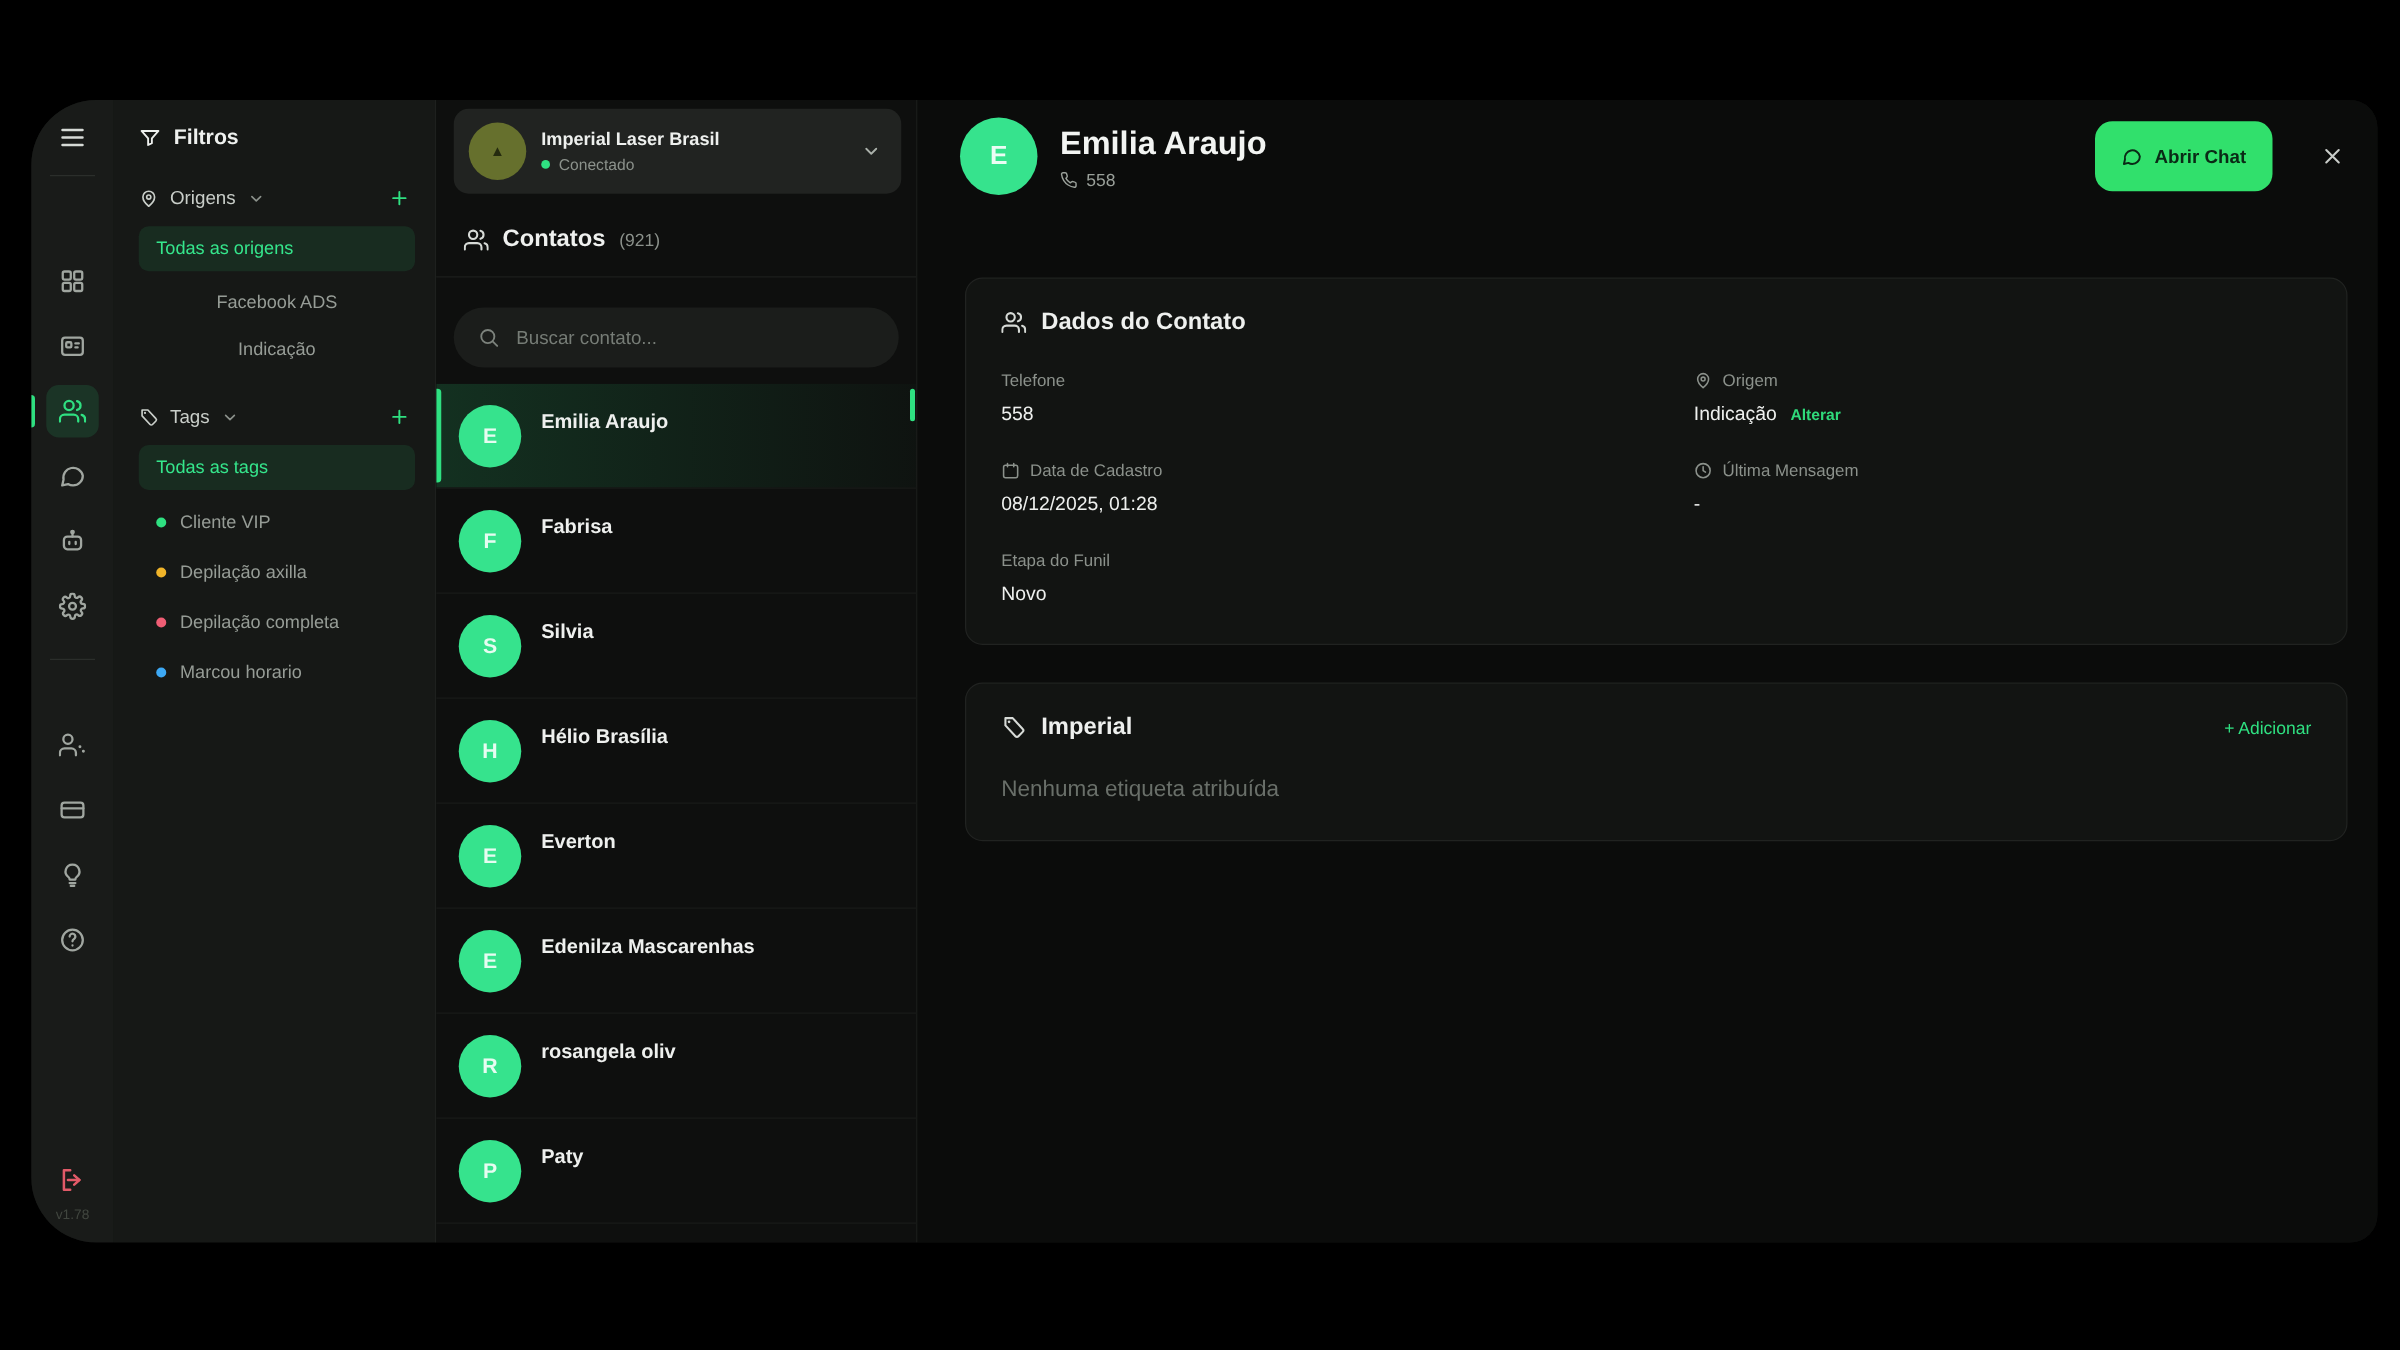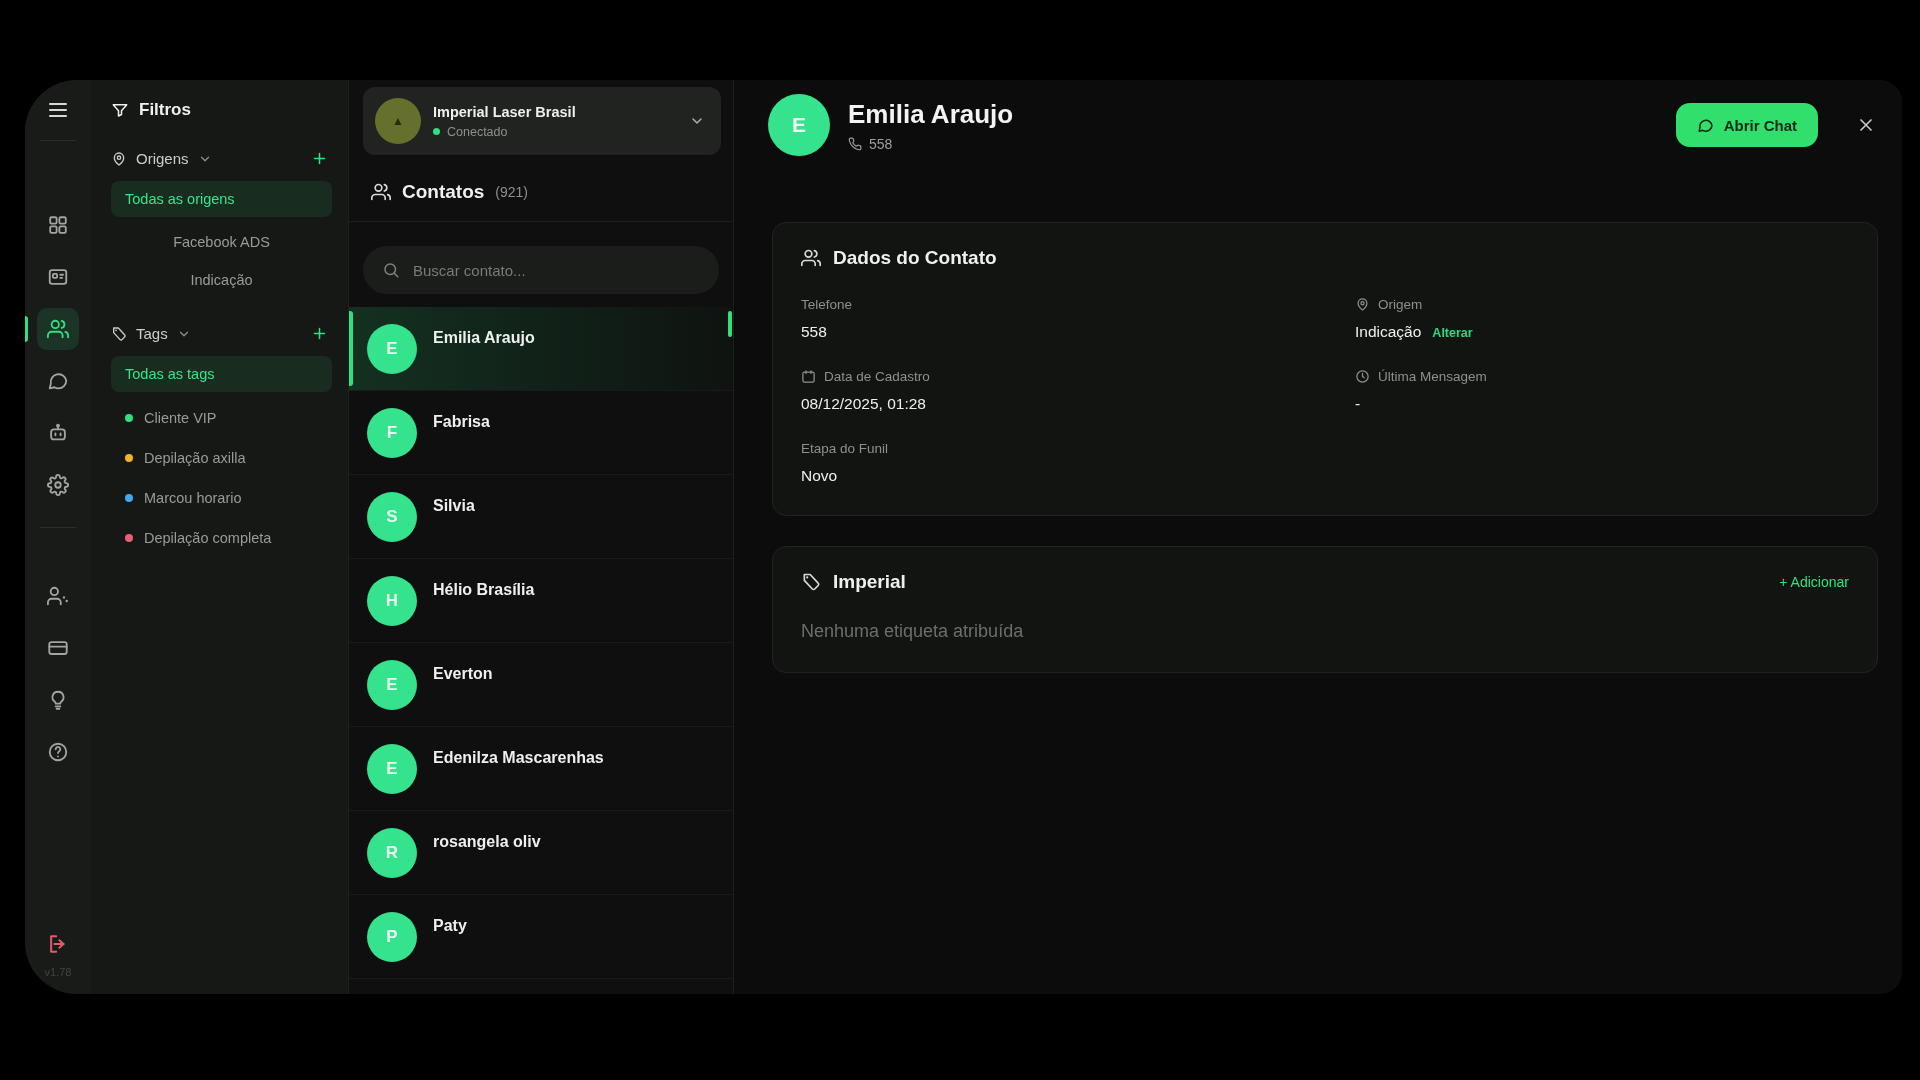--- a/index.html
+++ b/index.html
@@ -70,21 +70,21 @@
   .list-scrollbar { position:absolute; right:1px; top:4px; width:4px; height:26px; background:#2fe081; border-radius:2px; }
 
   
   .detail { flex:1; background:#0b0c0b; display:flex; flex-direction:column; }
   .detail-head { height:90px; display:flex; align-items:center; gap:18px; padding:0 26px 0 34px; flex-shrink:0; }
   .d-avatar { width:62px; height:62px; border-radius:50%; background:#36e38d; color:rgba(255,255,255,.9);
               font-size:21px; font-weight:bold; display:flex; align-items:center; justify-content:center; flex-shrink:0; }
   .d-id { display:flex; flex-direction:column; gap:6px; }
   .d-name { color:#f2f4f2; font-size:26px; font-weight:bold; }
   .d-phone { display:flex; align-items:center; gap:7px; color:#9aa09a; font-size:14px; }
-  .open-chat { margin-left:auto; height:44px; padding:0 21px; border:none; border-radius:14px; background:#31e06c;
+  .open-chat { margin-left:auto; height:56px; padding:0 21px; border:none; border-radius:14px; background:#31e06c;
                color:#0a2a16; font-size:15px; font-weight:bold; display:flex; align-items:center; gap:10px;
                cursor:pointer; font-family:"Liberation Sans", sans-serif; }
   .close-btn { margin-left:20px; color:#c8ccc8; display:flex; cursor:pointer; background:none; border:none; }
 
   .detail-body { padding:52px 24px 0 38px; }
   .card { background:#121412; border:1px solid #212321; border-radius:14px; padding:24px 28px 30px; }
   .card + .card { margin-top:30px; }
   .card-head { display:flex; align-items:center; gap:12px; margin-bottom:28px; }
   .card-head .ic { color:#d6dad6; display:flex; }
   .card-title { color:#eef0ee; font-size:19px; font-weight:bold; }
@@ -274,26 +274,26 @@
       <div class="pill-item">Todas as tags</div>
       <div class="tag-item">
         <span class="dot" style="background: rgb(47, 224, 129);"></span>
         <span>Cliente VIP</span>
       </div>
       <div class="tag-item">
         <span class="dot" style="background: rgb(240, 180, 41);"></span>
         <span>Depilação axilla</span>
       </div>
       <div class="tag-item">
+        <span class="dot" style="background: rgb(239, 93, 116);"></span>
+        <span>Depilação completa</span>
+      </div>
+      <div class="tag-item">
         <span class="dot" style="background: rgb(61, 169, 245);"></span>
         <span>Marcou horario</span>
-      </div>
-      <div class="tag-item">
-        <span class="dot" style="background: rgb(239, 93, 116);"></span>
-        <span>Depilação completa</span>
       </div>
     </div>
   </aside>
 
   <section class="contacts-col">
     <div class="account-card">
       <div class="account-avatar">
         <span>▲</span>
       </div>
       <div class="account-meta">

